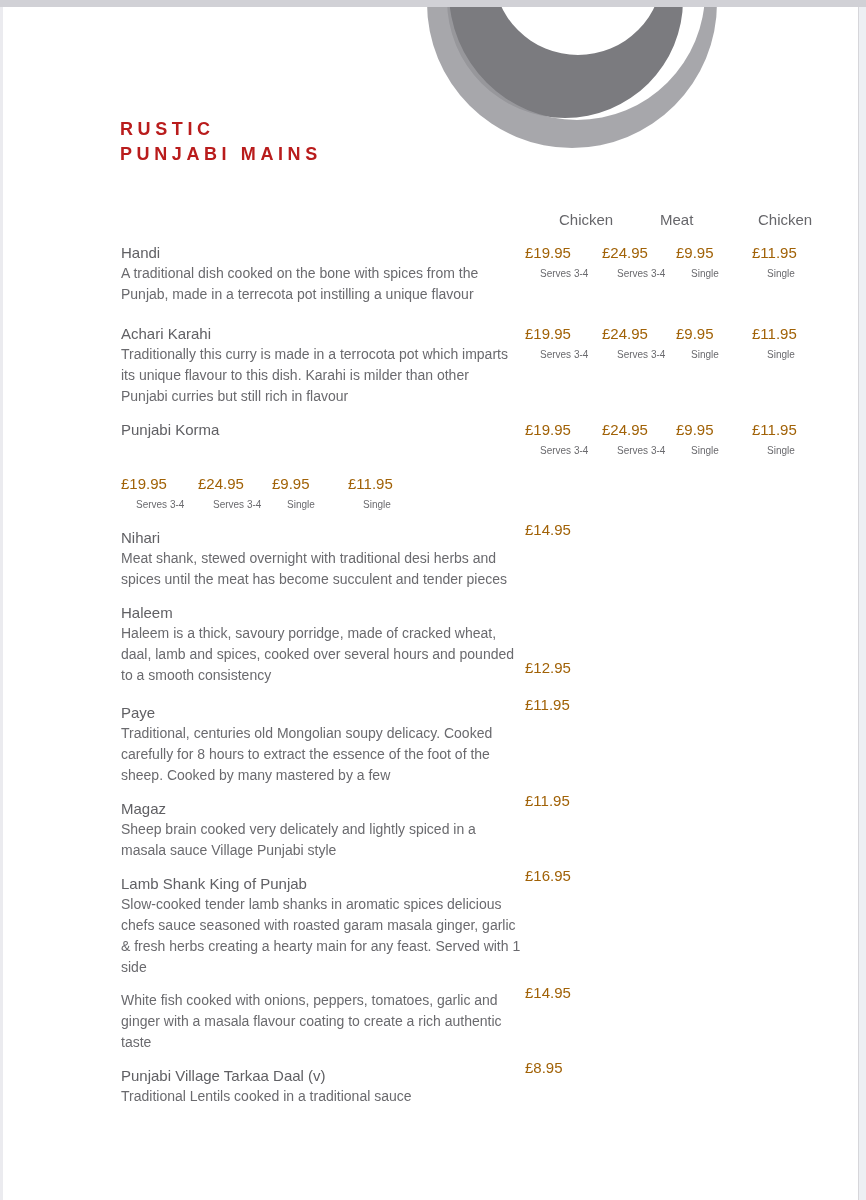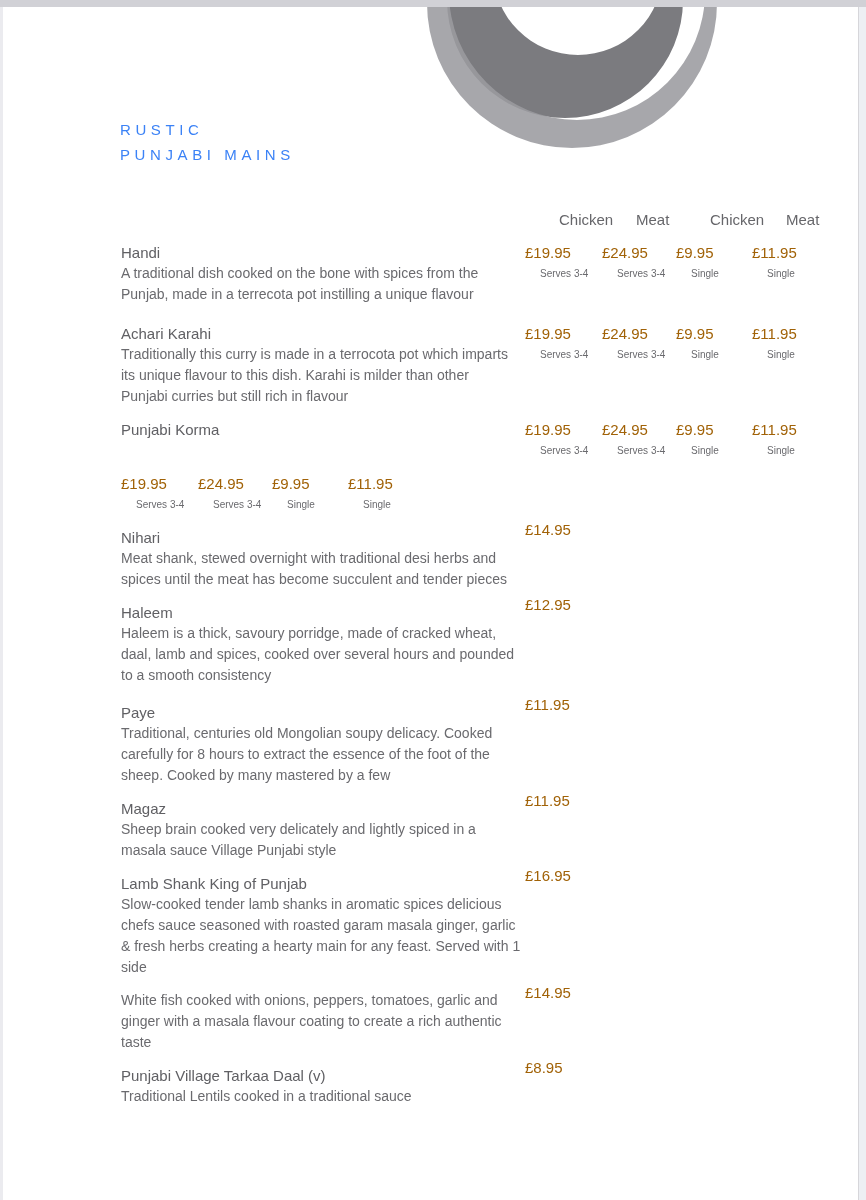--- a/index.html
+++ b/index.html
@@ -13,34 +13,34 @@
   }
   
   .edge-top  { position:absolute; top:0; left:0; width:866px; height:7px; background:#d1d1d6; z-index:5; }
   .edge-left { position:absolute; top:7px; left:0; width:3px; height:1193px; background:#ebebef; z-index:5; }
   .edge-right{ position:absolute; top:7px; right:0; width:8px; height:1193px; background:#edeff3; border-left:1px solid #d6d6da; z-index:5; }
 
   .logo { position:absolute; top:0; left:0; width:866px; height:200px; z-index:1; }
 
   .title { position:absolute; left:120px; top:117px; z-index:2; }
   .title div {
-    font-size:15px; letter-spacing:4.6px; line-height:25px;
-    color:#3b82f6; font-weight:400;
+    font-size:18px; letter-spacing:4.6px; line-height:25px;
+    color:#b91c1c; font-weight:700;
   }
 
   .menu { position:absolute; left:121px; top:211px; width:714px; z-index:2; }
 
   .price-grid { display:grid; grid-template-columns:77px 74px 76px 83px; }
-  .col-headers { margin-left:438px; }
+  .col-headers { margin-left:438px;gap:24px; }
   .col-headers .hcell { font-size:15px; line-height:17px; color:#66666a; }
 
   .items { margin-top:14px; }
   .item { display:flex; margin-bottom:12px; }
   .item:first-child { margin-bottom:18px; }
-  .item:nth-child(6) { margin-bottom:16px; }
+  .item:nth-child(6) { margin-bottom:16px;align-items:flex-end; }
 
   .item-info { width:438px; }
   .item-name { font-size:15px; line-height:21px; color:#606064; }
   .item-desc { font-size:14px; line-height:21px; color:#6a6a6e; white-space:pre; }
 
   .item-prices { width:310px; align-content:start; }
   .item-prices.single { transform:translateY(-8px); }
   .price-amount  { font-size:15px;   line-height:21px; color:#a16207; }
   .price-portion { font-size:10px; line-height:21px; color:#6a6a6e;margin-left:15px; }
 </style>

